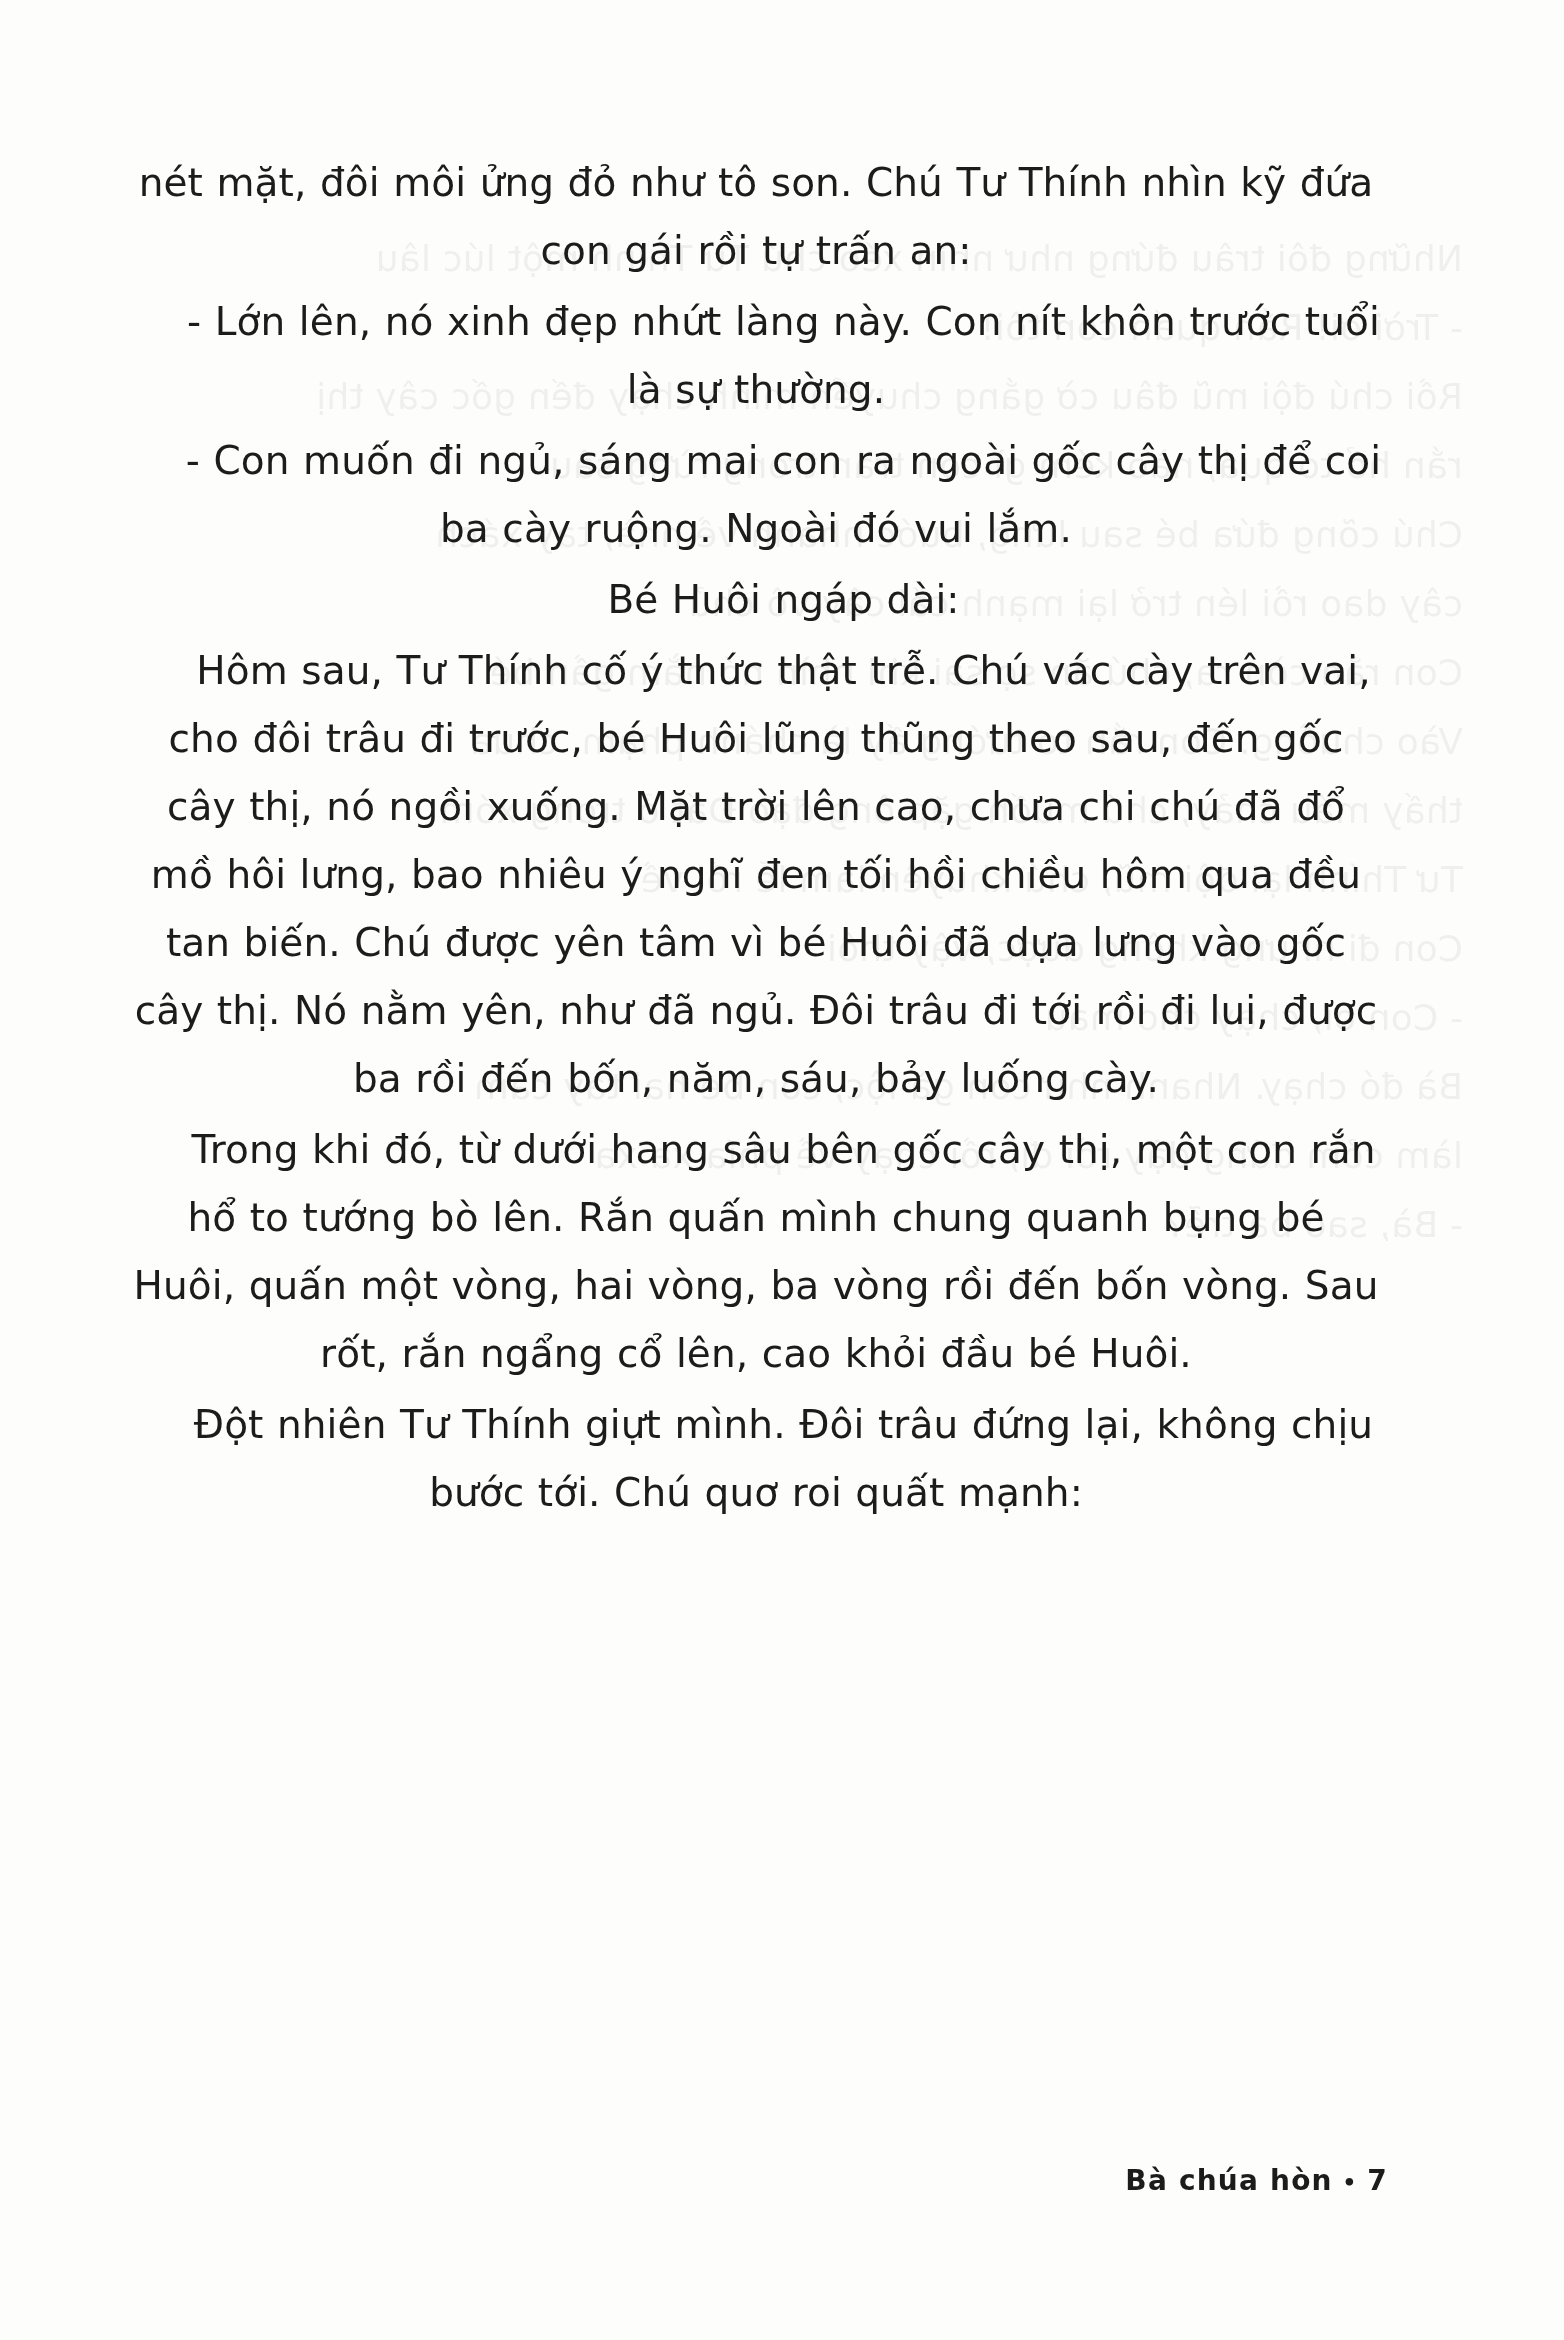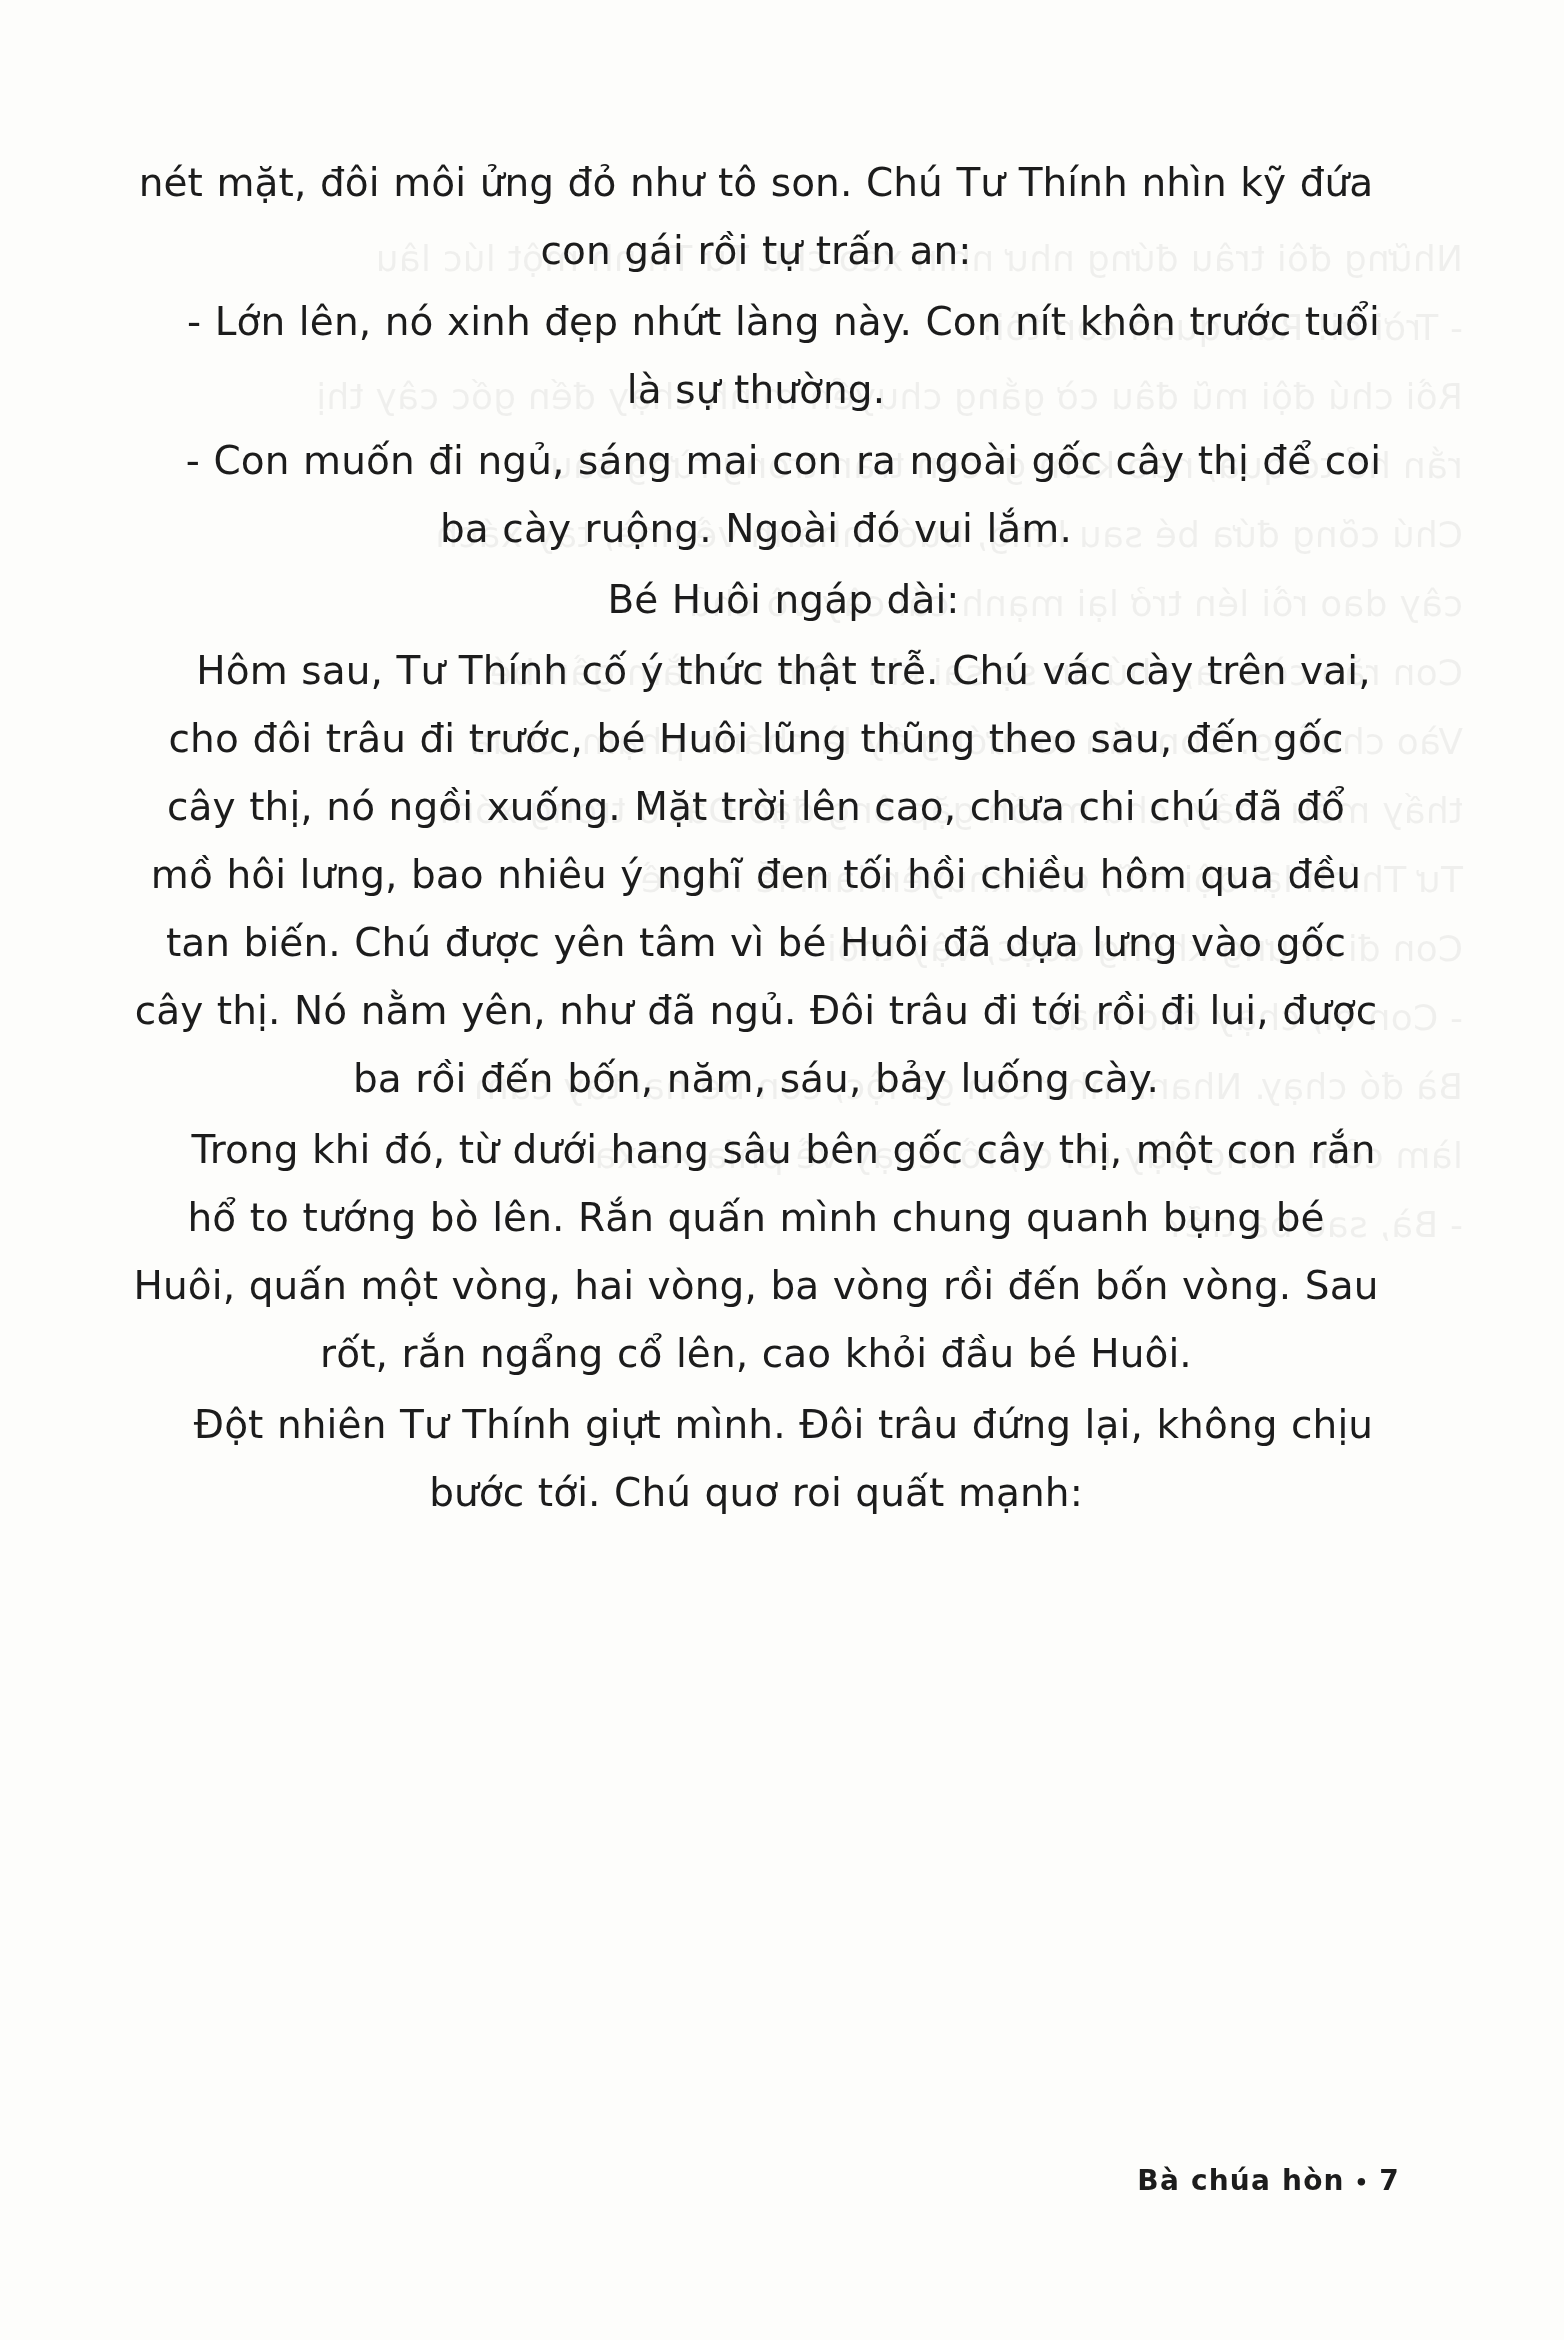--- a/index.html
+++ b/index.html
@@ -59,21 +59,21 @@
     text-align: center;
     letter-spacing: 0.1px;
     word-spacing: 1px;
   }
   .para.indent {
     text-indent: 55px;
   }
 
   .footer {
     position: absolute;
-    right: 164px;
+    right: 176px;
     bottom: 144px;
     font-size: 28px;
     color: #1c1c1c;
     font-weight: bold;
     letter-spacing: 1.2px;
     white-space: nowrap;
   }
   .footer .dot {
     display: inline-block;
     margin: 0 9.8px;

